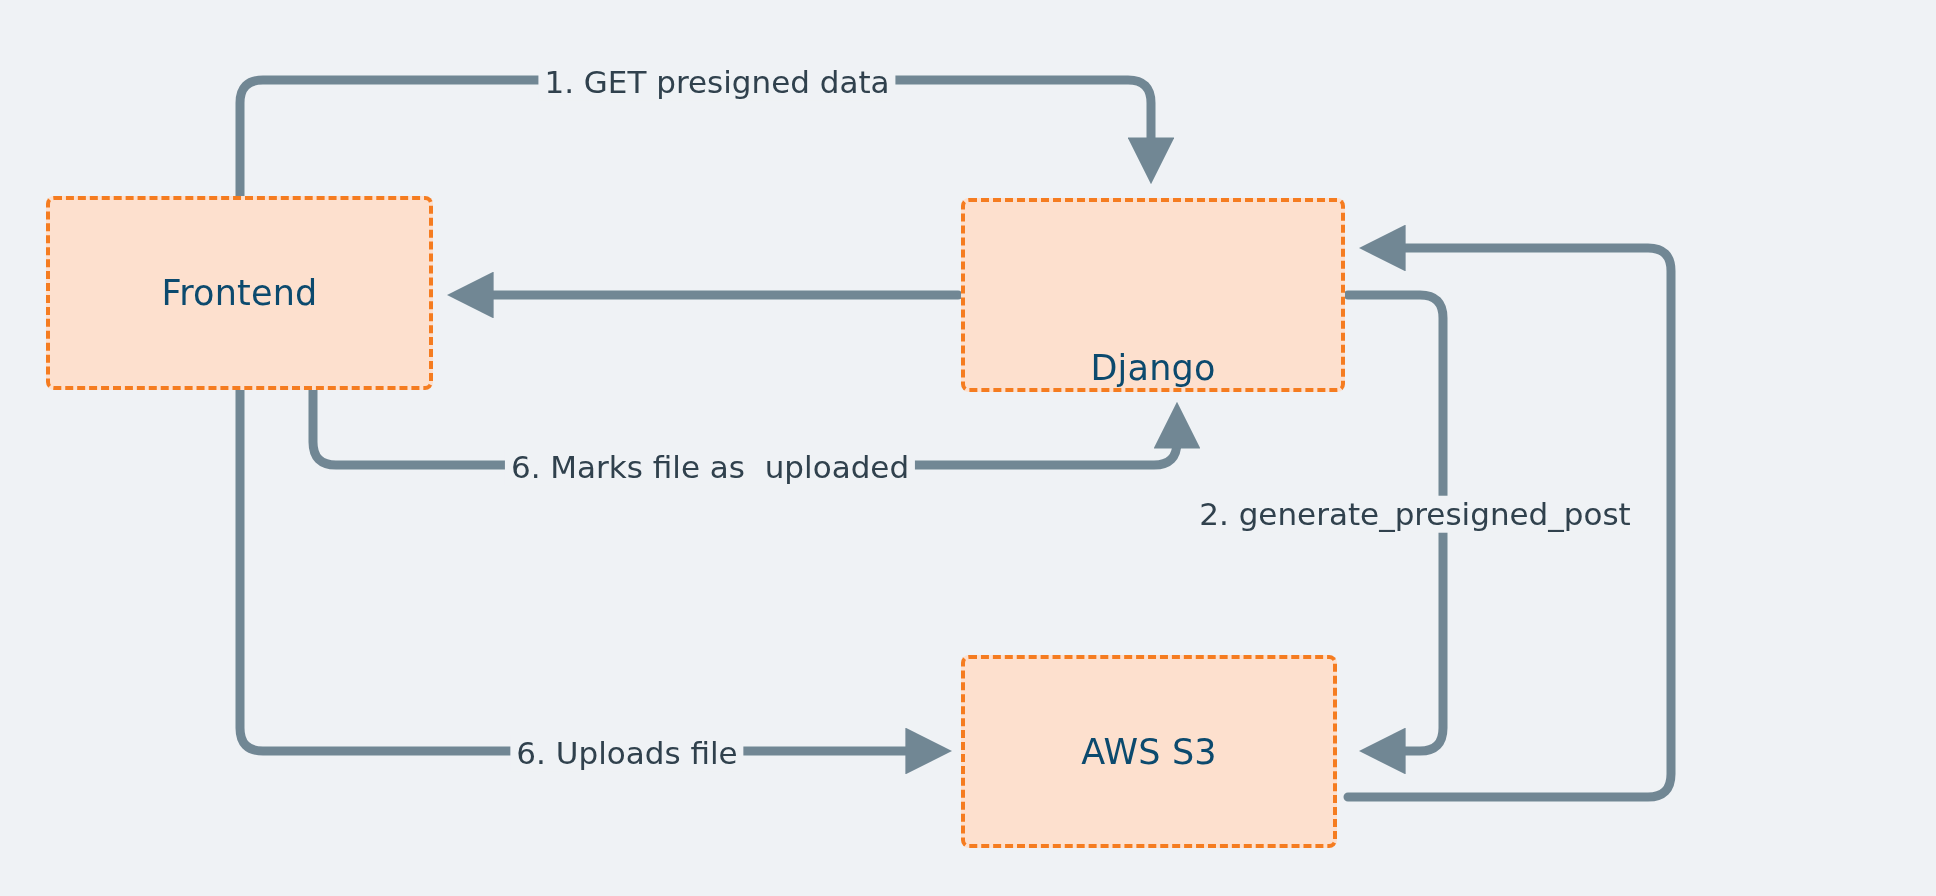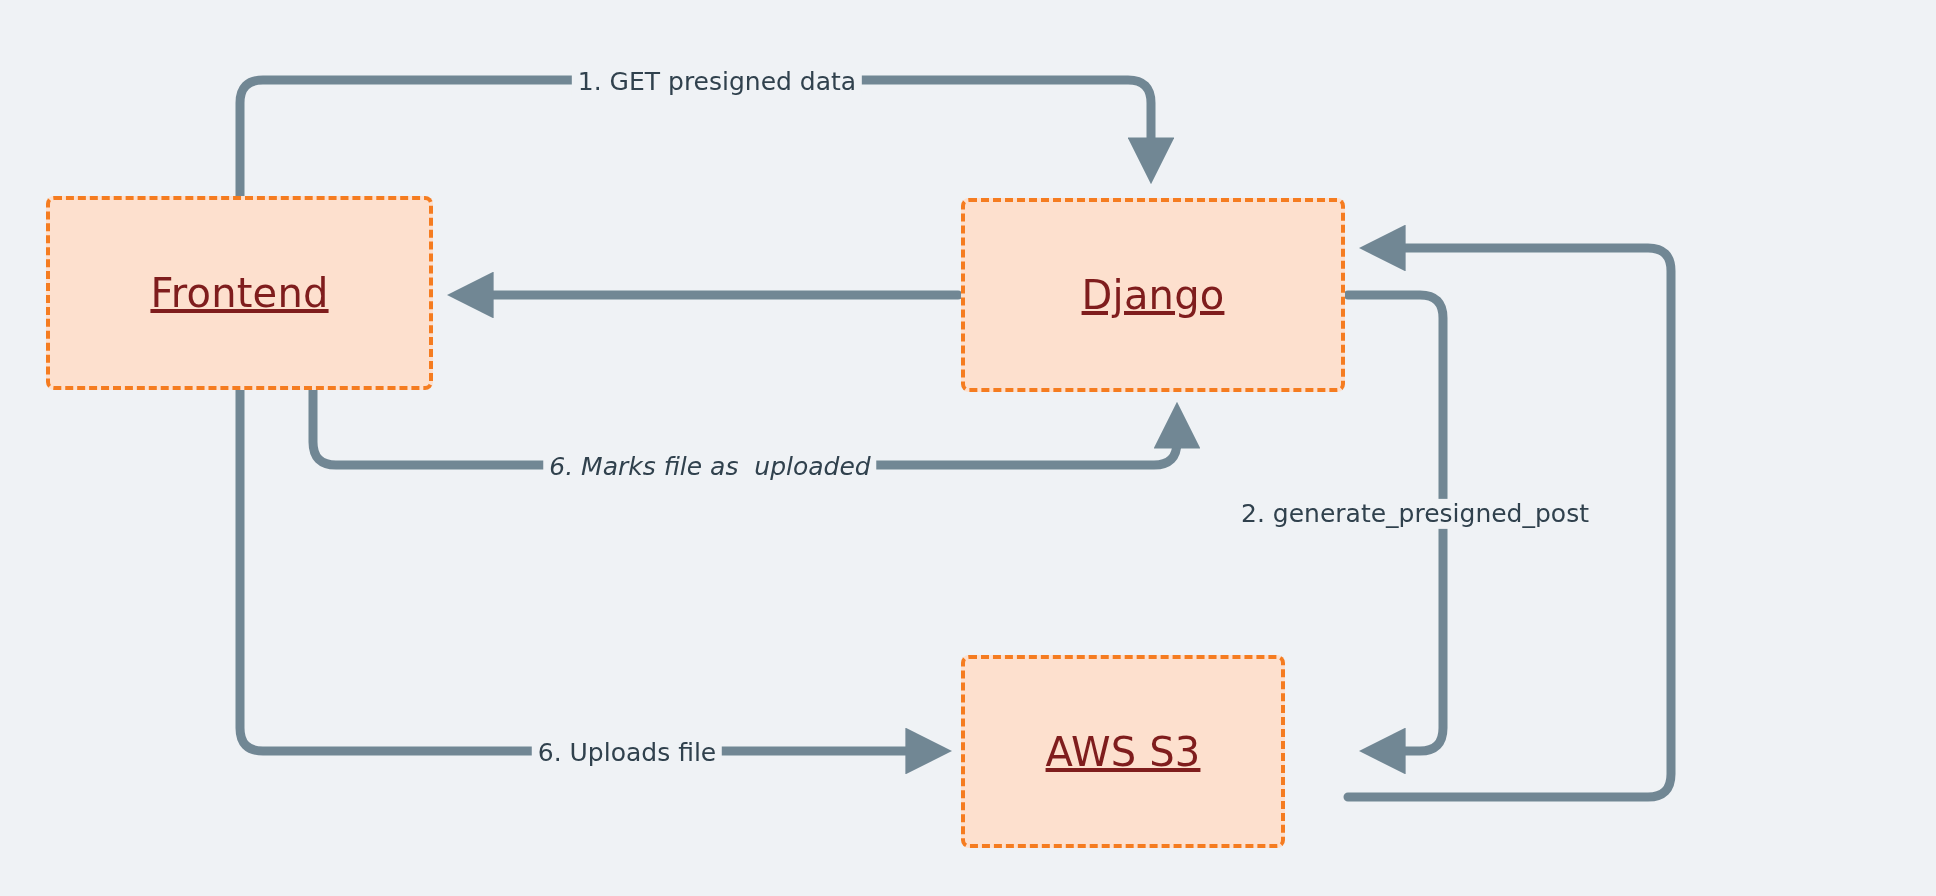--- a/index.html
+++ b/index.html
@@ -28,30 +28,29 @@
     position: absolute;
     box-sizing: border-box;
     background: #fde0ce;
     border: 4px dashed #f57c20;
     border-radius: 8px;
     display: flex;
     align-items: center;
     justify-content: center;
   }
   .node-label {
-    font-size: 40px;
-    color: #7f1d1d;
+    font-size: 35px;
+    color: #0c4a6e;
     font-family: "DejaVu Sans", "Liberation Sans", sans-serif;
     letter-spacing: 0.2px;
     white-space: pre;
-    text-decoration: underline;
   }
   .edge-label {
     position: absolute;
-    font-size: 25px;
+    font-size: 31px;
     color: #30414d;
     font-family: "DejaVu Sans", "Liberation Sans", sans-serif;
     background: #eff2f5;
     white-space: pre;
     line-height: 1.05;
     padding: 2px 6px;
     transform: translate(-50%, -50%);
   }
 </style>
 </head>
@@ -79,31 +78,31 @@
       <path d="M 313 390 L 313 442 Q 313 465 336 465 L 1154 465 Q 1177 465 1177 442 L 1177 418" marker-end="url(#arrowhead)"></path>
 
       <path d="M 240 390 L 240 728 Q 240 751 263 751 L 936 751" marker-end="url(#arrowhead)"></path>
     </g>
   </svg>
 
   <div class="node-box" style="left:46px; top:196px; width:387px; height:194px;">
     <span class="node-label">Frontend</span>
   </div>
 
-  <div class="node-box" style="left:961px; top:198px; width:384px; height:194px;">
+  <div class="node-box" style="left:961px; top:198px; width:384px; height:194px;align-items:flex-end;">
     <span class="node-label">Django</span>
   </div>
 
-  <div class="node-box" style="left:961px; top:655px; width:324px; height:193px;">
+  <div class="node-box" style="left:961px; top:655px; width:376px; height:193px;">
     <span class="node-label">AWS S3</span>
   </div>
 
   <div class="edge-label" style="left:717px; top:82px;">1. GET presigned data</div>
 
 
 
-  <div class="edge-label" style="left:710px; top:467px;font-style:italic;">6. Marks file as  uploaded</div>
+  <div class="edge-label" style="left:710px; top:467px;">6. Marks file as  uploaded</div>
 
   <div class="edge-label" style="left:1415px; top:514px;">2. generate_presigned_post</div>
 
   <div class="edge-label" style="left:627px; top:753px;">6. Uploads file</div>
 
 </div>
 
 </body></html>

